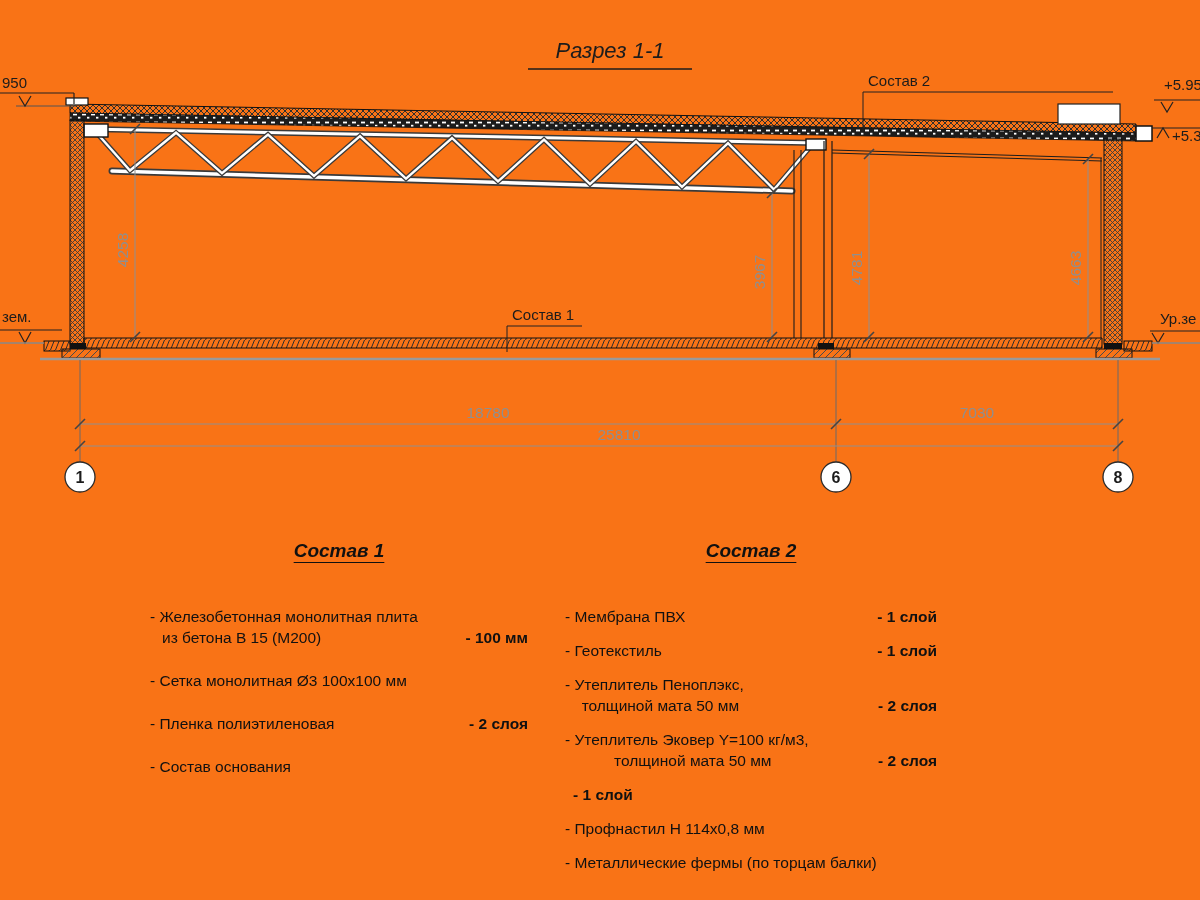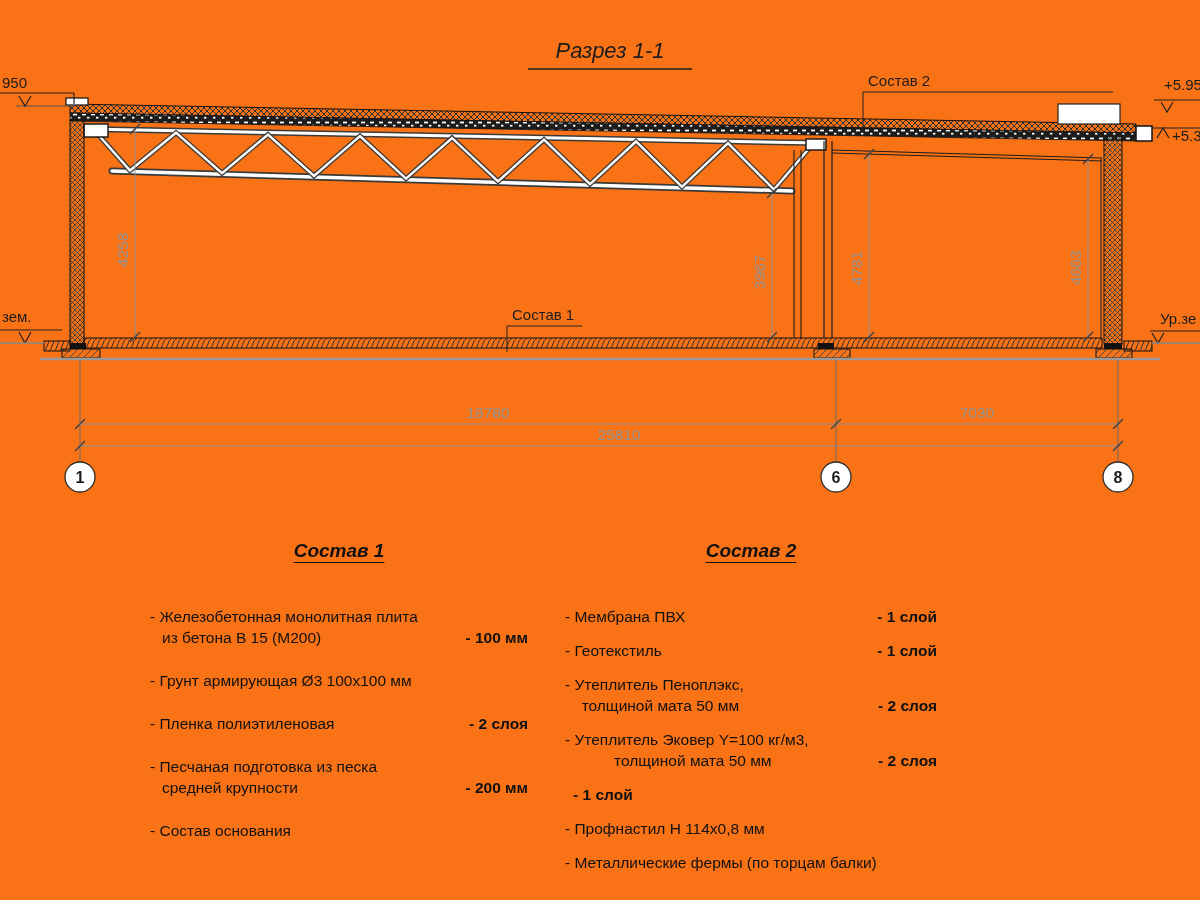--- a/index.html
+++ b/index.html
@@ -185,36 +185,29 @@
   <h3 class="s-head"><span>Состав 1</span></h3>
   <div class="item">
     <div class="item-text">
       <div>- Железобетонная  монолитная плита</div>
       <div class="cont">из бетона В 15 (М200)</div>
     </div>
     <div class="item-value">- 100 мм</div>
   </div>
   <div class="item">
     <div class="item-text">
-          <div>- Грунт армирующая Ø3 100х100 мм</div>
+          <div>- Сетка монолитная Ø3 100х100 мм</div>
         </div>
     <div class="item-value"></div>
   </div>
   <div class="item">
     <div class="item-text">
           <div>- Пленка полиэтиленовая</div>
         </div>
     <div class="item-value">-  2 слоя</div>
-  </div>
-  <div class="item">
-    <div class="item-text">
-      <div>- Песчаная подготовка из песка</div>
-      <div class="cont">средней крупности</div>
-    </div>
-    <div class="item-value">- 200 мм</div>
   </div>
   <div class="item">
     <div class="item-text">
           <div>- Состав основания</div>
         </div>
     <div class="item-value"></div>
   </div>
 </section>
 
 <section class="s-block s2">

